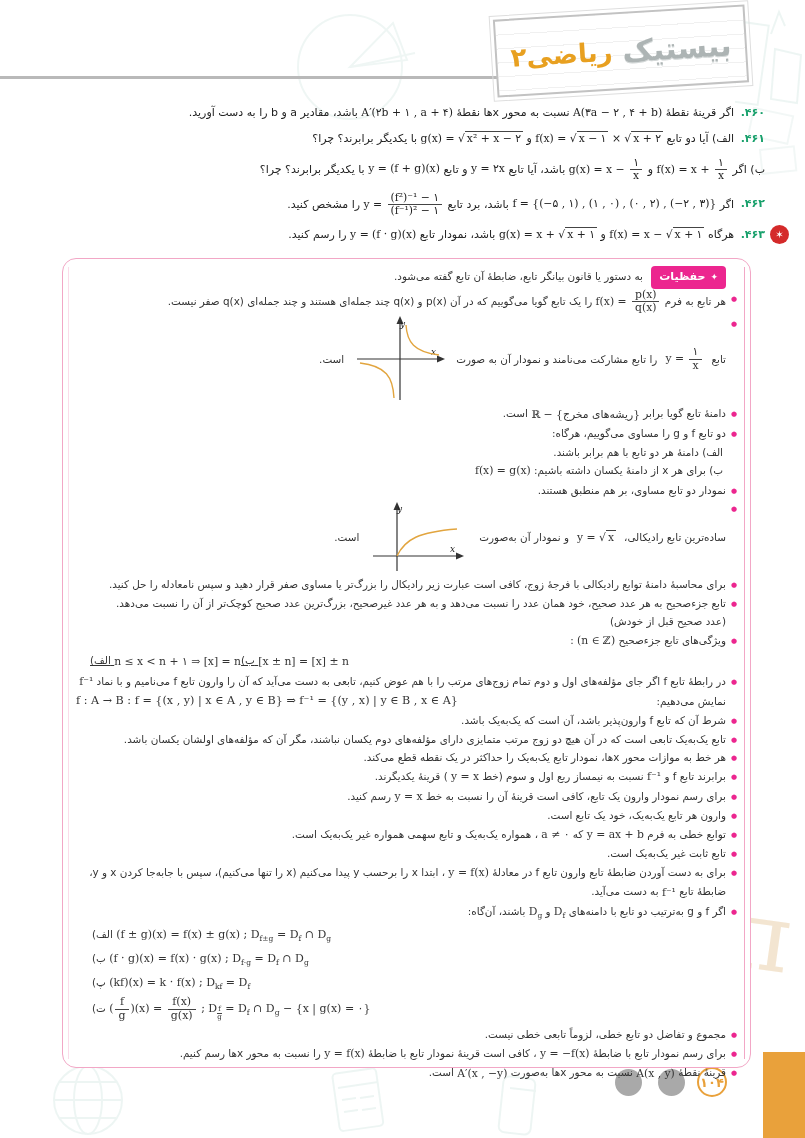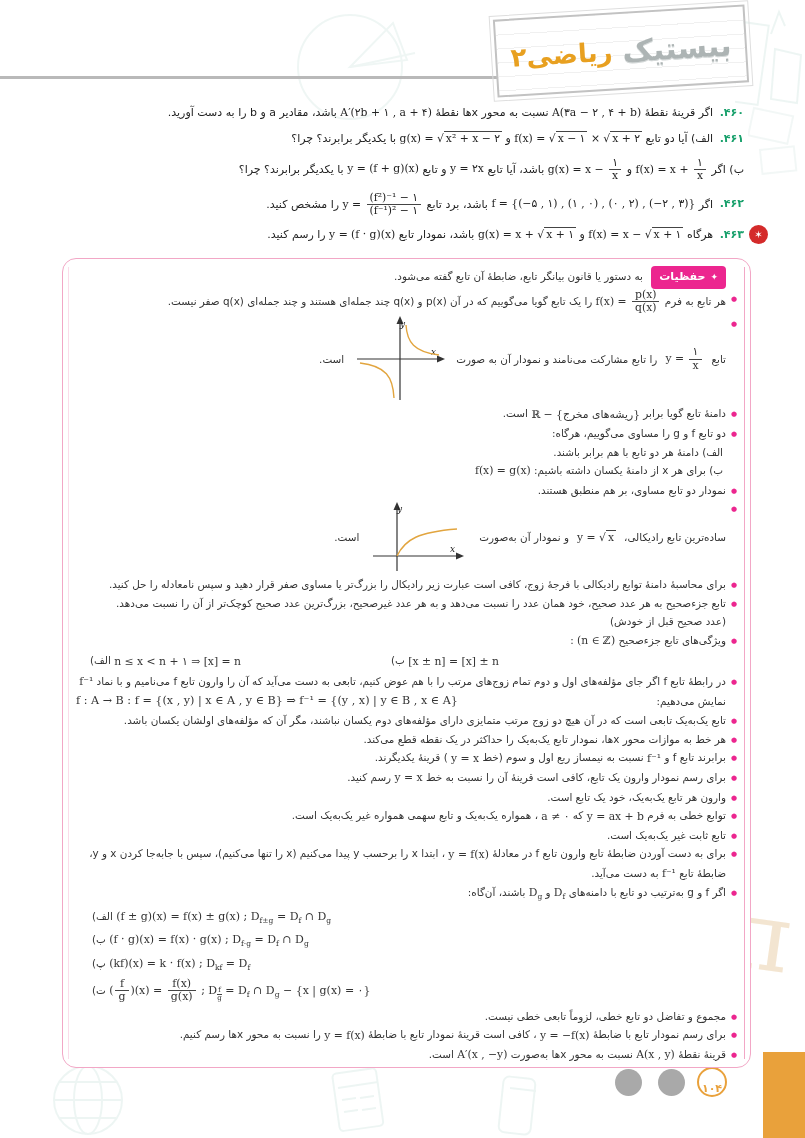--- a/index.html
+++ b/index.html
@@ -13,21 +13,21 @@
   
   .rule{position:absolute;left:0;top:76px;width:497px;height:3px;background:#b9b9b9;}
   .logo{position:absolute;right:58px;top:12px;width:248px;height:74px;border:2px solid #c2c2c2;
         outline:1px solid #dedede;outline-offset:3px;transform:rotate(-3.5deg);background:
         repeating-linear-gradient(to bottom,#fff 0 13px,#f0f0f0 13px 14px);
         display:flex;align-items:center;justify-content:center;gap:10px;direction:rtl;}
   .brand-gray{font-size:30px;font-weight:900;color:#adb4b4;letter-spacing:1px;
               text-shadow:0 0 1px #fff, 0 1px 0 #cfd4d4;}
   .brand-orange{font-size:26px;font-weight:900;color:#e8a020;}
   
-  .problems{position:absolute;top:104px;right:61px;left:110px;direction:rtl;text-align:right;
+  .problems{position:absolute;top:104px;right:40px;left:110px;direction:rtl;text-align:right;
             font-size:11px;line-height:1.55;color:#222;}
   .prob{position:relative;margin-bottom:9px;}
   .pnum{color:#17a06b;font-weight:bold;margin-left:3px;}
   .m{direction:ltr;unicode-bidi:isolate;display:inline-block;
      font-family:"DejaVu Serif","DejaVu Sans",serif;font-size:10.8px;vertical-align:middle;}
   .frac{display:inline-flex;flex-direction:column;vertical-align:middle;line-height:1.15;
         text-align:center;margin:0 2px;}
   .frac .fn{border-bottom:1px solid #444;padding:0 3px;display:block;}
   .frac .fd{display:block;padding:0 3px;}
   .sq{white-space:nowrap;direction:ltr;unicode-bidi:isolate;}
@@ -43,34 +43,34 @@
   .dline2{position:absolute;top:8px;bottom:8px;left:5px;width:1px;background:#fbdcea;}
   .it{position:relative;padding-right:11px;}
   .it.bl::before{content:"●";color:#ec268f;font-size:7px;position:absolute;right:0;top:4px;}
   .it.sub{padding-right:14px;}
   .tag{display:inline-flex;align-items:center;gap:5px;background:#ec268f;color:#fff;
        border-radius:4px;padding:1px 8px 2px 8px;font-weight:bold;font-size:11px;margin-left:5px;
        vertical-align:middle;}
   .tag .ticon{font-size:9px;}
   .graphrow{display:flex;align-items:center;gap:8px;flex-wrap:nowrap;}
   .graphrow svg{flex:0 0 auto;}
-  .props{direction:ltr;text-align:left;padding-left:14px;display:flex;gap:150px;margin:1px 0;}
+  .props{direction:ltr;text-align:left;padding-left:14px;display:flex;margin:1px 0;text-decoration:underline;}
   .lbl{direction:rtl;unicode-bidi:isolate;font-family:"DejaVu Sans",sans-serif;font-size:10.4px;}
   .op{direction:ltr;text-align:left;margin:3px 0 3px 16px;}
   .op .m{font-size:11px;}
   .row14b{display:flex;justify-content:space-between;align-items:center;padding-right:11px;}
   sub{font-size:7.5px;}
   .tinyfrac{display:inline-flex;flex-direction:column;line-height:1;text-align:center;
             vertical-align:middle;font-size:7px;}
   .tinyfrac .fn{border-bottom:0.5px solid #444;padding:0 1px;}
   
   .fdot{position:absolute;width:27px;height:27px;border-radius:50%;background:#a9a9a9;top:1069px;}
   .pagecirc{position:absolute;top:1067px;right:78px;width:26px;height:26px;border-radius:50%;
-            border:2.5px solid #e9a13b;color:#e9a13b;font-weight:bold;font-size:11px;
-            display:flex;align-items:flex-end;justify-content:center;}
+            border:2.5px solid #e9a13b;color:#e9a13b;font-weight:bold;font-size:13px;
+            display:flex;align-items:center;justify-content:center;}
   .corner{position:absolute;right:0;top:1052px;width:42px;height:86px;background:#e9a13b;}
 </style>
 </head>
 <body>
 
 <div class="page">
 
   <div class="doodle" style="left:265px;top:5px;opacity:.55;">
     <svg width="180" height="115" viewBox="0 0 180 115" fill="none" stroke="#e2efec" stroke-width="2">
       <circle cx="85" cy="62" r="52"></circle>
@@ -312,20 +312,21 @@
 
     <div class="it bl">
       <span>در رابطهٔ تابع f اگر جای مؤلفه‌های اول و دوم تمام زوج‌های مرتب را با هم عوض کنیم، تابعی به دست می‌آید که آن را وارون تابع f می‌نامیم و با نماد</span>
       <span class="m">f⁻¹</span>
     </div>
     <div class="row14b">
       <span>نمایش می‌دهیم:</span>
       <span class="m" style="font-size:11.2px">f : A → B : f = {(x , y) | x ∈ A , y ∈ B}  ⇒  f⁻¹ = {(y , x) | y ∈ B , x ∈ A}</span>
     </div>
 
+    <div class="it bl"><span>شرط آن که تابع f وارون‌پذیر باشد، آن است که یک‌به‌یک باشد.</span></div>
     <div class="it bl"><span>تابع یک‌به‌یک تابعی است که در آن هیچ دو زوج مرتب متمایزی دارای مؤلفه‌های دوم یکسان نباشند، مگر آن که مؤلفه‌های اولشان یکسان باشد.</span></div>
     <div class="it bl"><span>هر خط به موازات محور xها، نمودار تابع یک‌به‌یک را حداکثر در یک نقطه قطع می‌کند.</span></div>
 
     <div class="it bl">
       <span>برابرند تابع f و</span>
       <span class="m">f⁻¹</span>
       <span>نسبت به نیمساز ربع اول و سوم (خط</span>
       <span class="m">y = x</span>
       <span>) قرینهٔ یکدیگرند.</span>
     </div>

